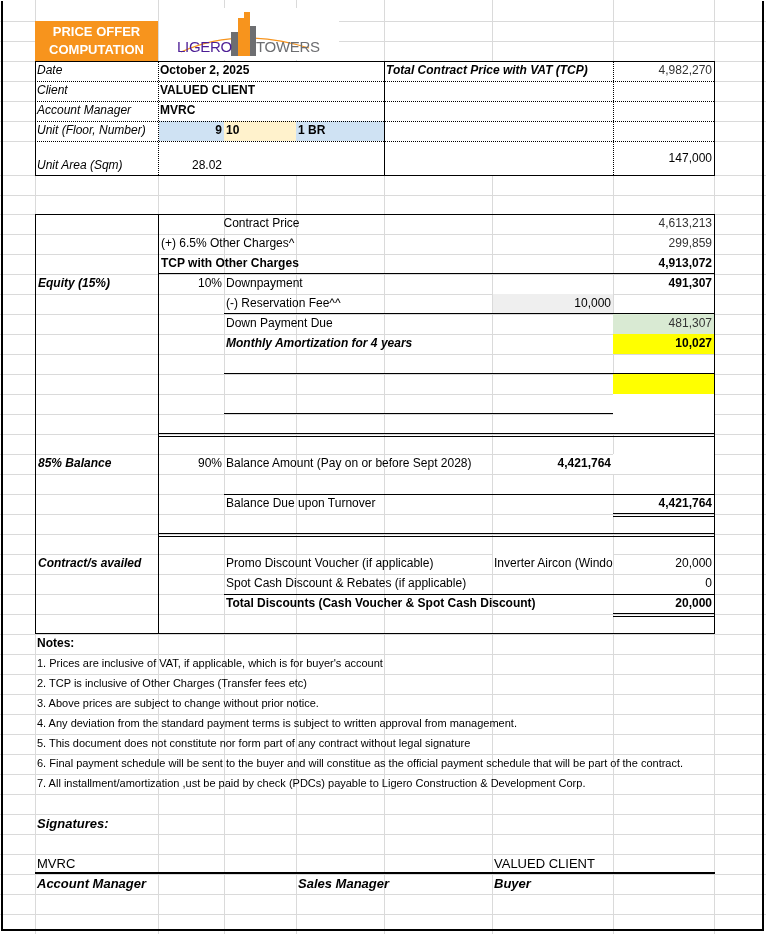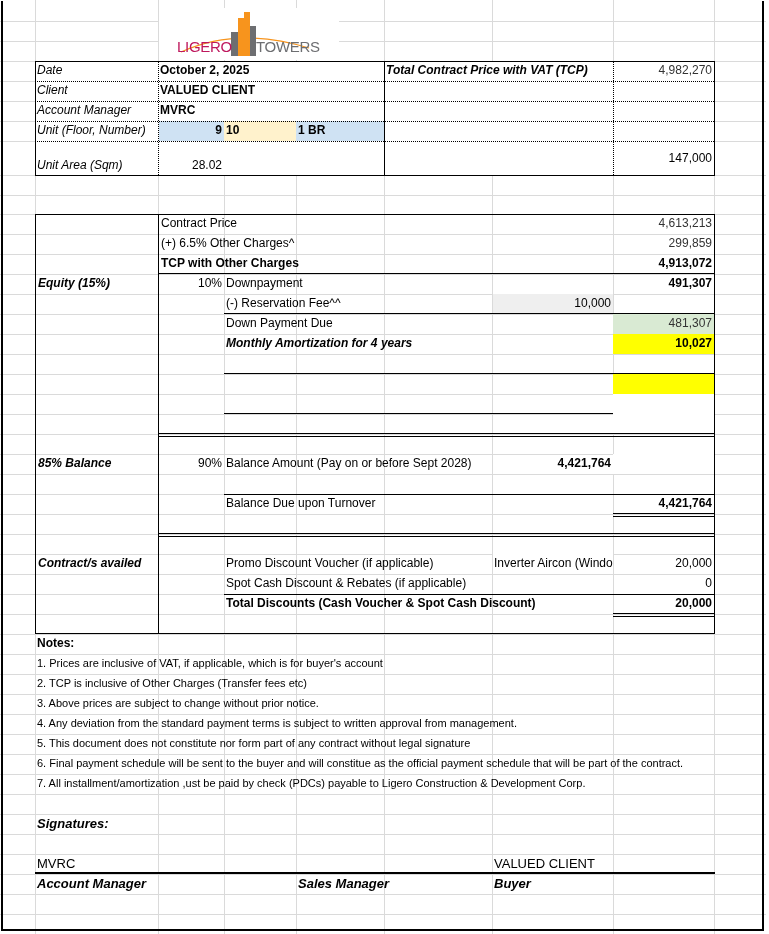--- a/index.html
+++ b/index.html
@@ -81,30 +81,34 @@
       <div class="hg" style="top: 774px;"></div>
       <div class="hg" style="top: 794px;"></div>
       <div class="hg" style="top: 814px;"></div>
       <div class="hg" style="top: 834px;"></div>
       <div class="hg" style="top: 854px;"></div>
       <div class="hg" style="top: 874px;"></div>
       <div class="hg" style="top: 894px;"></div>
       <div class="hg" style="top: 914px;"></div>
     </div>
 
+  <div class="c orange" style="left:35px;top:21px;width:123px;height:40px;">
+    <div>PRICE OFFER</div>
+    <div>COMPUTATION</div>
+  </div>
 
   <div class="c bg-white" style="left:159px;top:8px;width:180px;height:52px;padding:0;">
     <svg width="180" height="52" style="position:absolute;left:0;top:0;">
       <path d="M22 44 Q80 18 150 40" fill="none" stroke="#f7941d" stroke-width="1.2"></path>
       <rect x="72" y="24" width="7" height="24" fill="#6d6e71"></rect>
       <rect x="79" y="10" width="6" height="38" fill="#f7941d"></rect>
       <rect x="85" y="4" width="6" height="44" fill="#f7941d"></rect>
       <rect x="91" y="18" width="6" height="30" fill="#6d6e71"></rect>
     </svg>
-    <span style="position:absolute;left:18px;top:30px;font-size:15px;color:#be185d;line-height:18px;letter-spacing:-0.3px;">LIGERO</span>
+    <span style="position:absolute;left:18px;top:30px;font-size:15px;color:#4c1d95;line-height:18px;letter-spacing:-0.3px;">LIGERO</span>
     <span style="position:absolute;left:97px;top:30px;font-size:15px;color:#6d6e71;line-height:18px;letter-spacing:-0.3px;">TOWERS</span>
   </div>
 
   <div class="fill" style="left:35px;top:61px;width:350px;height:114px;background:#fff;"></div>
   <div class="fill" style="left:384px;top:61px;width:331px;height:114px;background:#fff;"></div>
   <div class="fill" style="left:159px;top:121px;width:65px;height:20px;background:#cfe2f3;"></div>
   <div class="fill" style="left:224px;top:121px;width:72px;height:20px;background:#fff2cc;"></div>
   <div class="fill" style="left:296px;top:121px;width:88px;height:20px;background:#cfe2f3;"></div>
 
   <div class="c i" style="left:35px;top:61px;width:123px;height:20px;">Date</div>
@@ -158,21 +162,21 @@
   <div class="hl" style="left:224px;top:373px;width:490px;"></div>
   <div class="hl" style="left:224px;top:413px;width:389px;"></div>
   <div class="hld" style="left:158px;top:433px;width:556px;"></div>
   <div class="hl" style="left:224px;top:494px;width:490px;"></div>
   <div class="hld" style="left:613px;top:513px;width:101px;"></div>
   <div class="hld" style="left:158px;top:533px;width:556px;"></div>
   <div class="hl" style="left:224px;top:594px;width:490px;"></div>
   <div class="hld" style="left:613px;top:613px;width:101px;"></div>
 
   <div class="c b i" style="left:36px;top:274px;width:122px;height:20px;">Equity (15%)</div>
-  <div class="c" style="left:159px;top:214px;width:225px;height:20px;">Contract Price</div>
+  <div class="c" style="left:149px;top:214px;width:225px;height:20px;text-align:center;">Contract Price</div>
   <div class="c r" style="left:613px;top:214px;width:101px;height:20px;color:#333;">4,613,213</div>
   <div class="c" style="left:159px;top:234px;width:225px;height:20px;">(+) 6.5% Other Charges^</div>
   <div class="c r" style="left:613px;top:234px;width:101px;height:20px;color:#333;">299,859</div>
   <div class="c b" style="left:159px;top:254px;width:225px;height:20px;">TCP with Other Charges</div>
   <div class="c b r" style="left:613px;top:254px;width:101px;height:20px;">4,913,072</div>
   <div class="c r" style="left:159px;top:274px;width:65px;height:20px;">10%</div>
   <div class="c" style="left:224px;top:274px;width:160px;height:20px;">Downpayment</div>
   <div class="c b r" style="left:613px;top:274px;width:101px;height:20px;">491,307</div>
   <div class="c" style="left:224px;top:294px;width:200px;height:20px;">(-) Reservation Fee^^</div>
   <div class="c r" style="left:492px;top:294px;width:121px;height:20px;border-radius:10px;">10,000</div>

